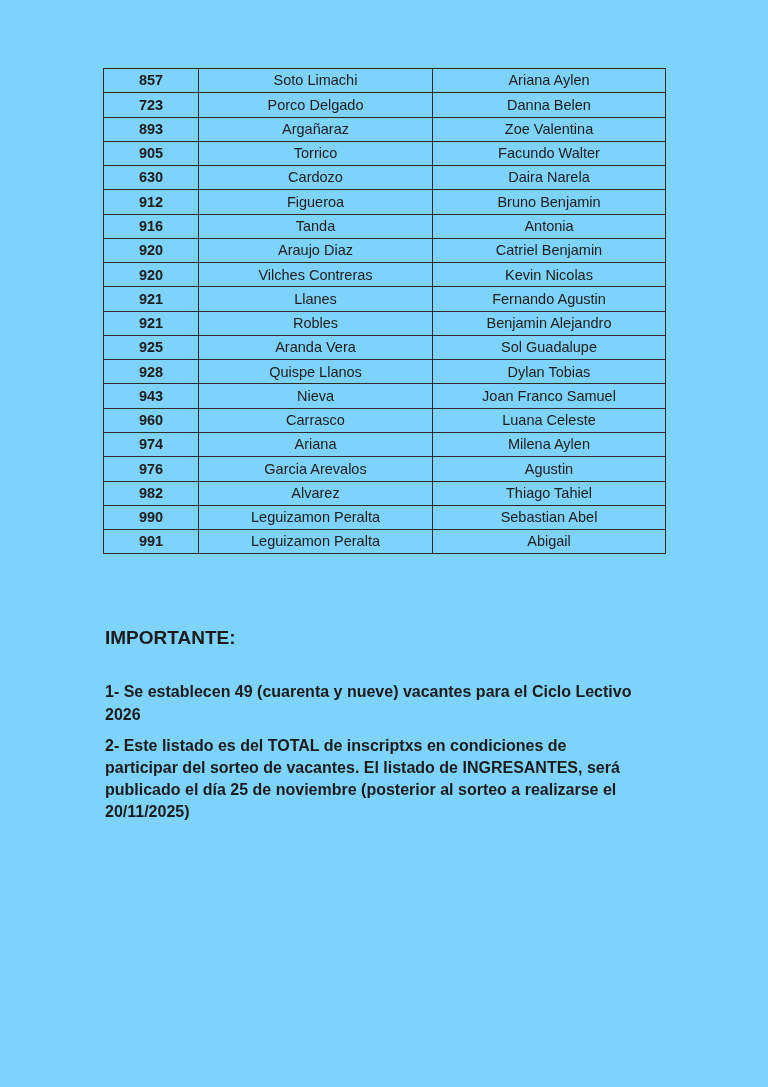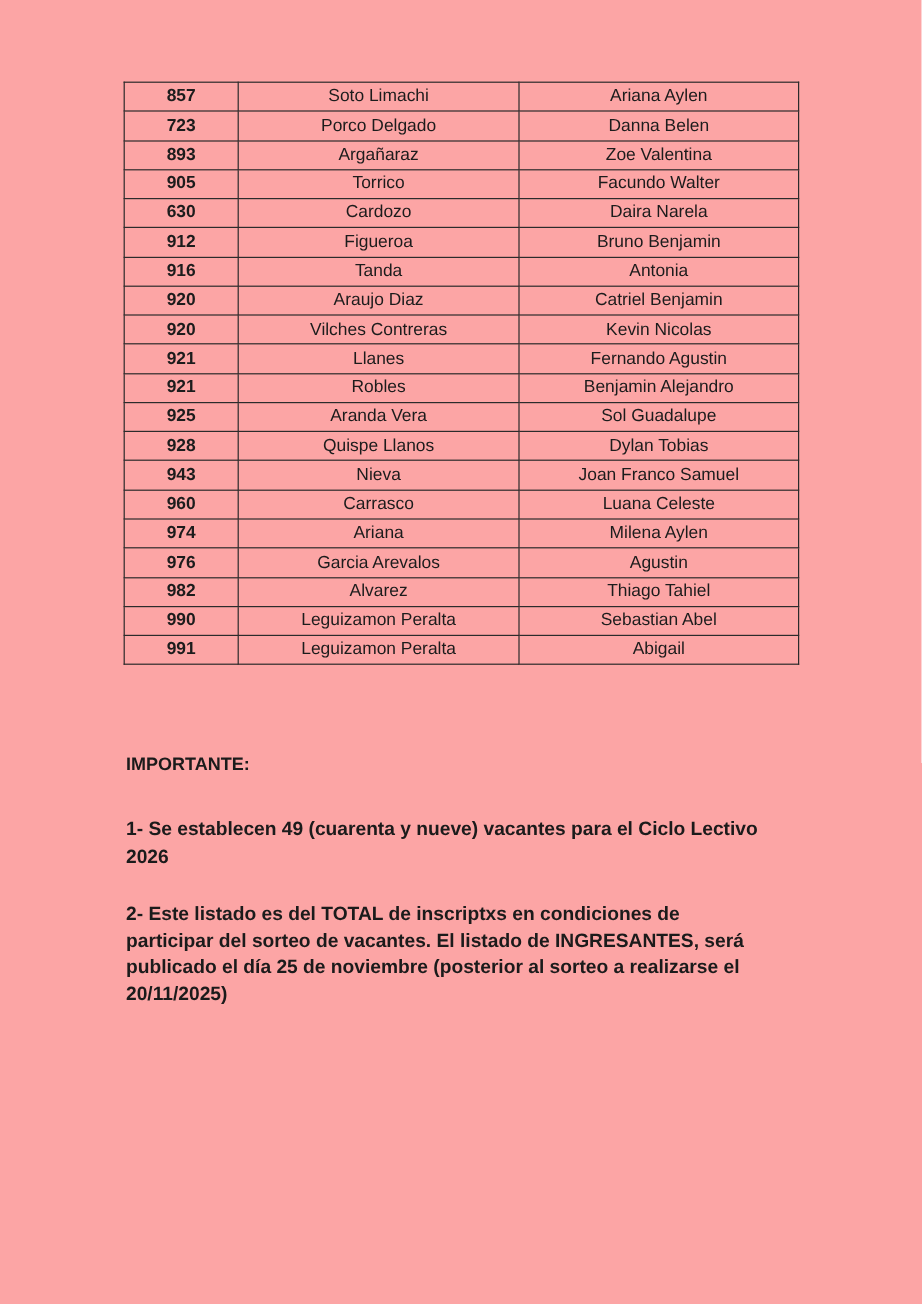--- a/index.html
+++ b/index.html
@@ -4,21 +4,21 @@
 <style>
   html, body {
     margin: 0;
     padding: 0;
     background: #ffffff;
   }
   .page {
     position: relative;
     width: 768px;
     height: 1087px;
-    background: #fca5a5;
+    background: #7dd3fc;
     font-family: "Liberation Sans", sans-serif;
     color: #1c1c1c;
     overflow: hidden;
   }
   table.registry {
     position: absolute;
     left: 103px;
     top: 68px;
     width: 562px;
     border-collapse: collapse;
@@ -44,35 +44,35 @@
   }
   .notes {
     position: absolute;
     left: 105px;
     top: 628px;
     width: 600px;
     font-weight: bold;
     color: #1b1b1b;
   }
   .notes .heading {
-    font-size: 15px;
+    font-size: 19px;
     line-height: 20px;
     margin: 0;
   }
   .notes .para {
     font-size: 16px;
     white-space: pre-line;
     margin: 0;
   }
   .notes .para.p1 {
     margin-top: 32px;
     line-height: 23px;
   }
   .notes .para.p2 {
-    margin-top: 26px;
+    margin-top: 9px;
     line-height: 22px;
   }
 </style>
 </head>
 <body>
 
 <div class="page">
 
   <table class="registry">
     <colgroup>

